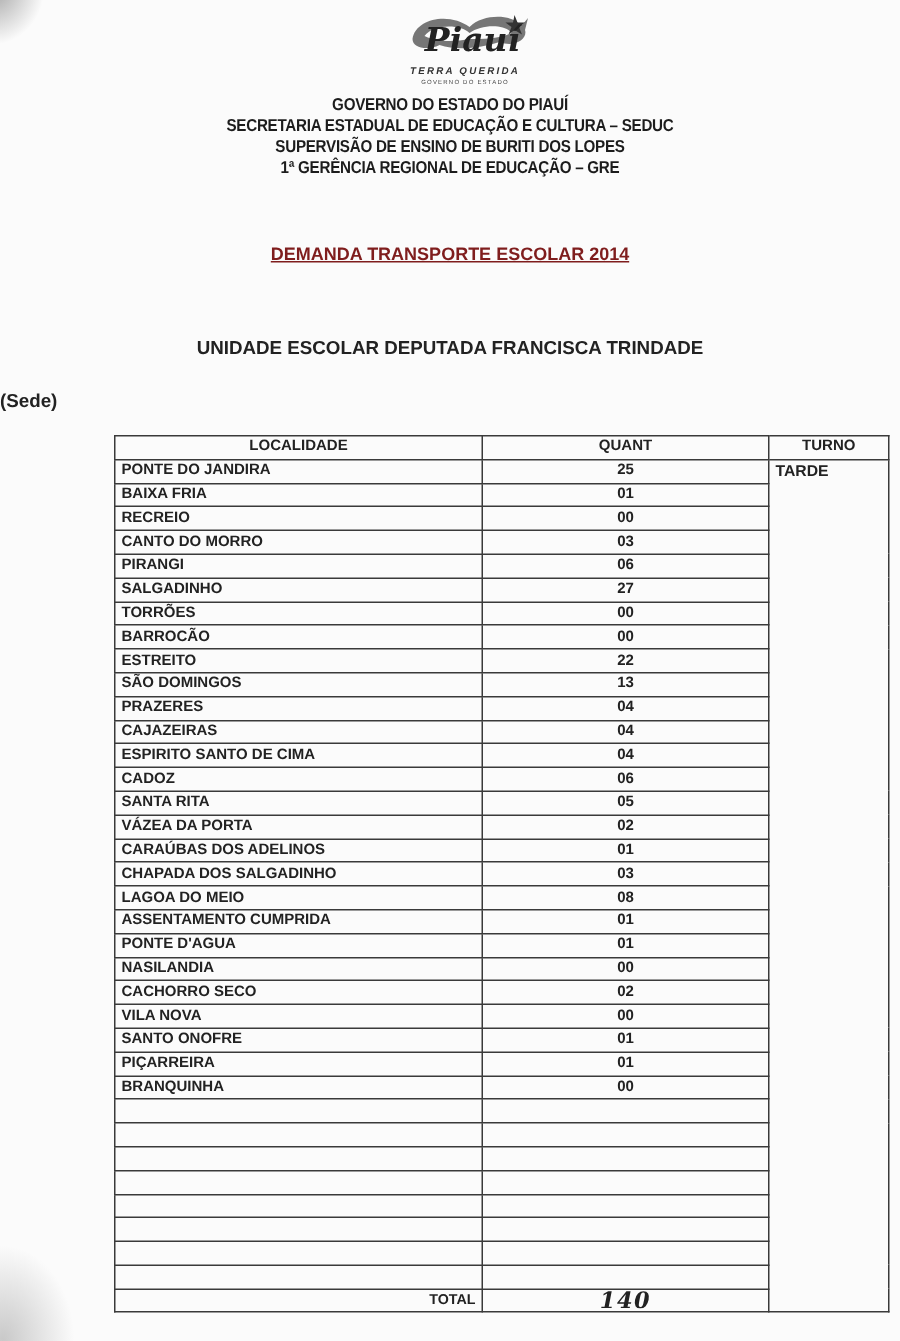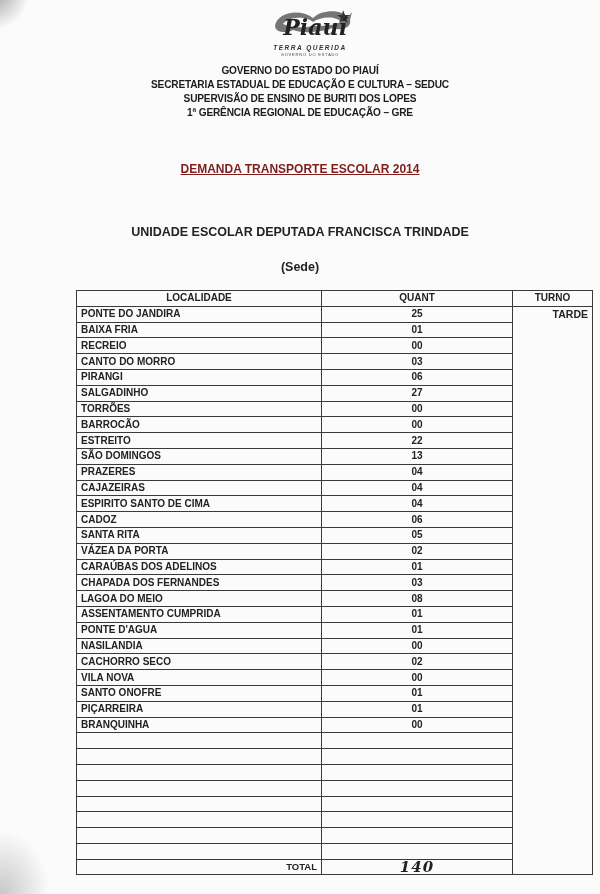--- a/index.html
+++ b/index.html
@@ -32,38 +32,38 @@
   }
   .doc-title {
     position: absolute; left: 0; width: 600px; text-align: center; top: 162px;
     font-weight: bold; font-size: 12px; text-decoration: underline; color: #7f1d1d;
   }
   .school {
     position: absolute; left: 0; width: 600px; text-align: center; top: 225px;
     font-weight: bold; font-size: 12.5px; color: #222;
   }
   .sede {
-    position: absolute; left: 0; width: 600px; text-align: center; top: 260px;
+    position: absolute; left: 0; width: 600px; top: 260px;
     font-weight: bold; font-size: 12.5px; color: #222;
   }
   table.demand {
     position: absolute; left: 32px; top: 290px; width: 516px;
     border-collapse: collapse; table-layout: fixed;
     font-size: 10px; font-weight: bold; margin-left: 44px;
   }
   table.demand td, table.demand th {
     border: 1px solid #3a3a3a; height: 14.8px; padding: 0 4px;
     line-height: 14px; overflow: hidden; white-space: nowrap; color: #222;
   }
   table.demand th { text-align: center; font-size: 10px; }
   .col-loc { width: 245px; }
   .col-qty { width: 191px; }
   .col-turno { width: 80px; }
   td.qty { text-align: center; }
-  td.turno { text-align: right; vertical-align: top; padding-top: 45px; font-size: 10.5px; }
+  td.turno { text-align: left; vertical-align: top; padding-top: 45px; font-size: 10.5px; }
   td.total-label { text-align: right; font-size: 9.5px; }
   td.total-val {
     text-align: center; font-family: "DejaVu Serif", serif; font-style: italic;
     font-weight: bold; font-size: 15px; letter-spacing: 1px; color: #333;
   }
   .smudge-tl {
     position: absolute; left: -20px; top: -25px; width: 50px; height: 55px;
     background: radial-gradient(ellipse at 30% 30%, rgba(90,90,90,0.55), rgba(120,120,120,0) 70%);
   }
   .smudge-bl {
@@ -175,21 +175,21 @@
         </tr>
         <tr>
           <td>VÁZEA DA PORTA</td>
           <td class="qty">02</td>
         </tr>
         <tr>
           <td>CARAÚBAS DOS ADELINOS</td>
           <td class="qty">01</td>
         </tr>
         <tr>
-          <td>CHAPADA DOS FERNANDES</td>
+          <td>CHAPADA DOS SALGADINHO</td>
           <td class="qty">03</td>
         </tr>
         <tr>
           <td>LAGOA DO MEIO</td>
           <td class="qty">08</td>
         </tr>
         <tr>
           <td>ASSENTAMENTO CUMPRIDA</td>
           <td class="qty">01</td>
         </tr>

